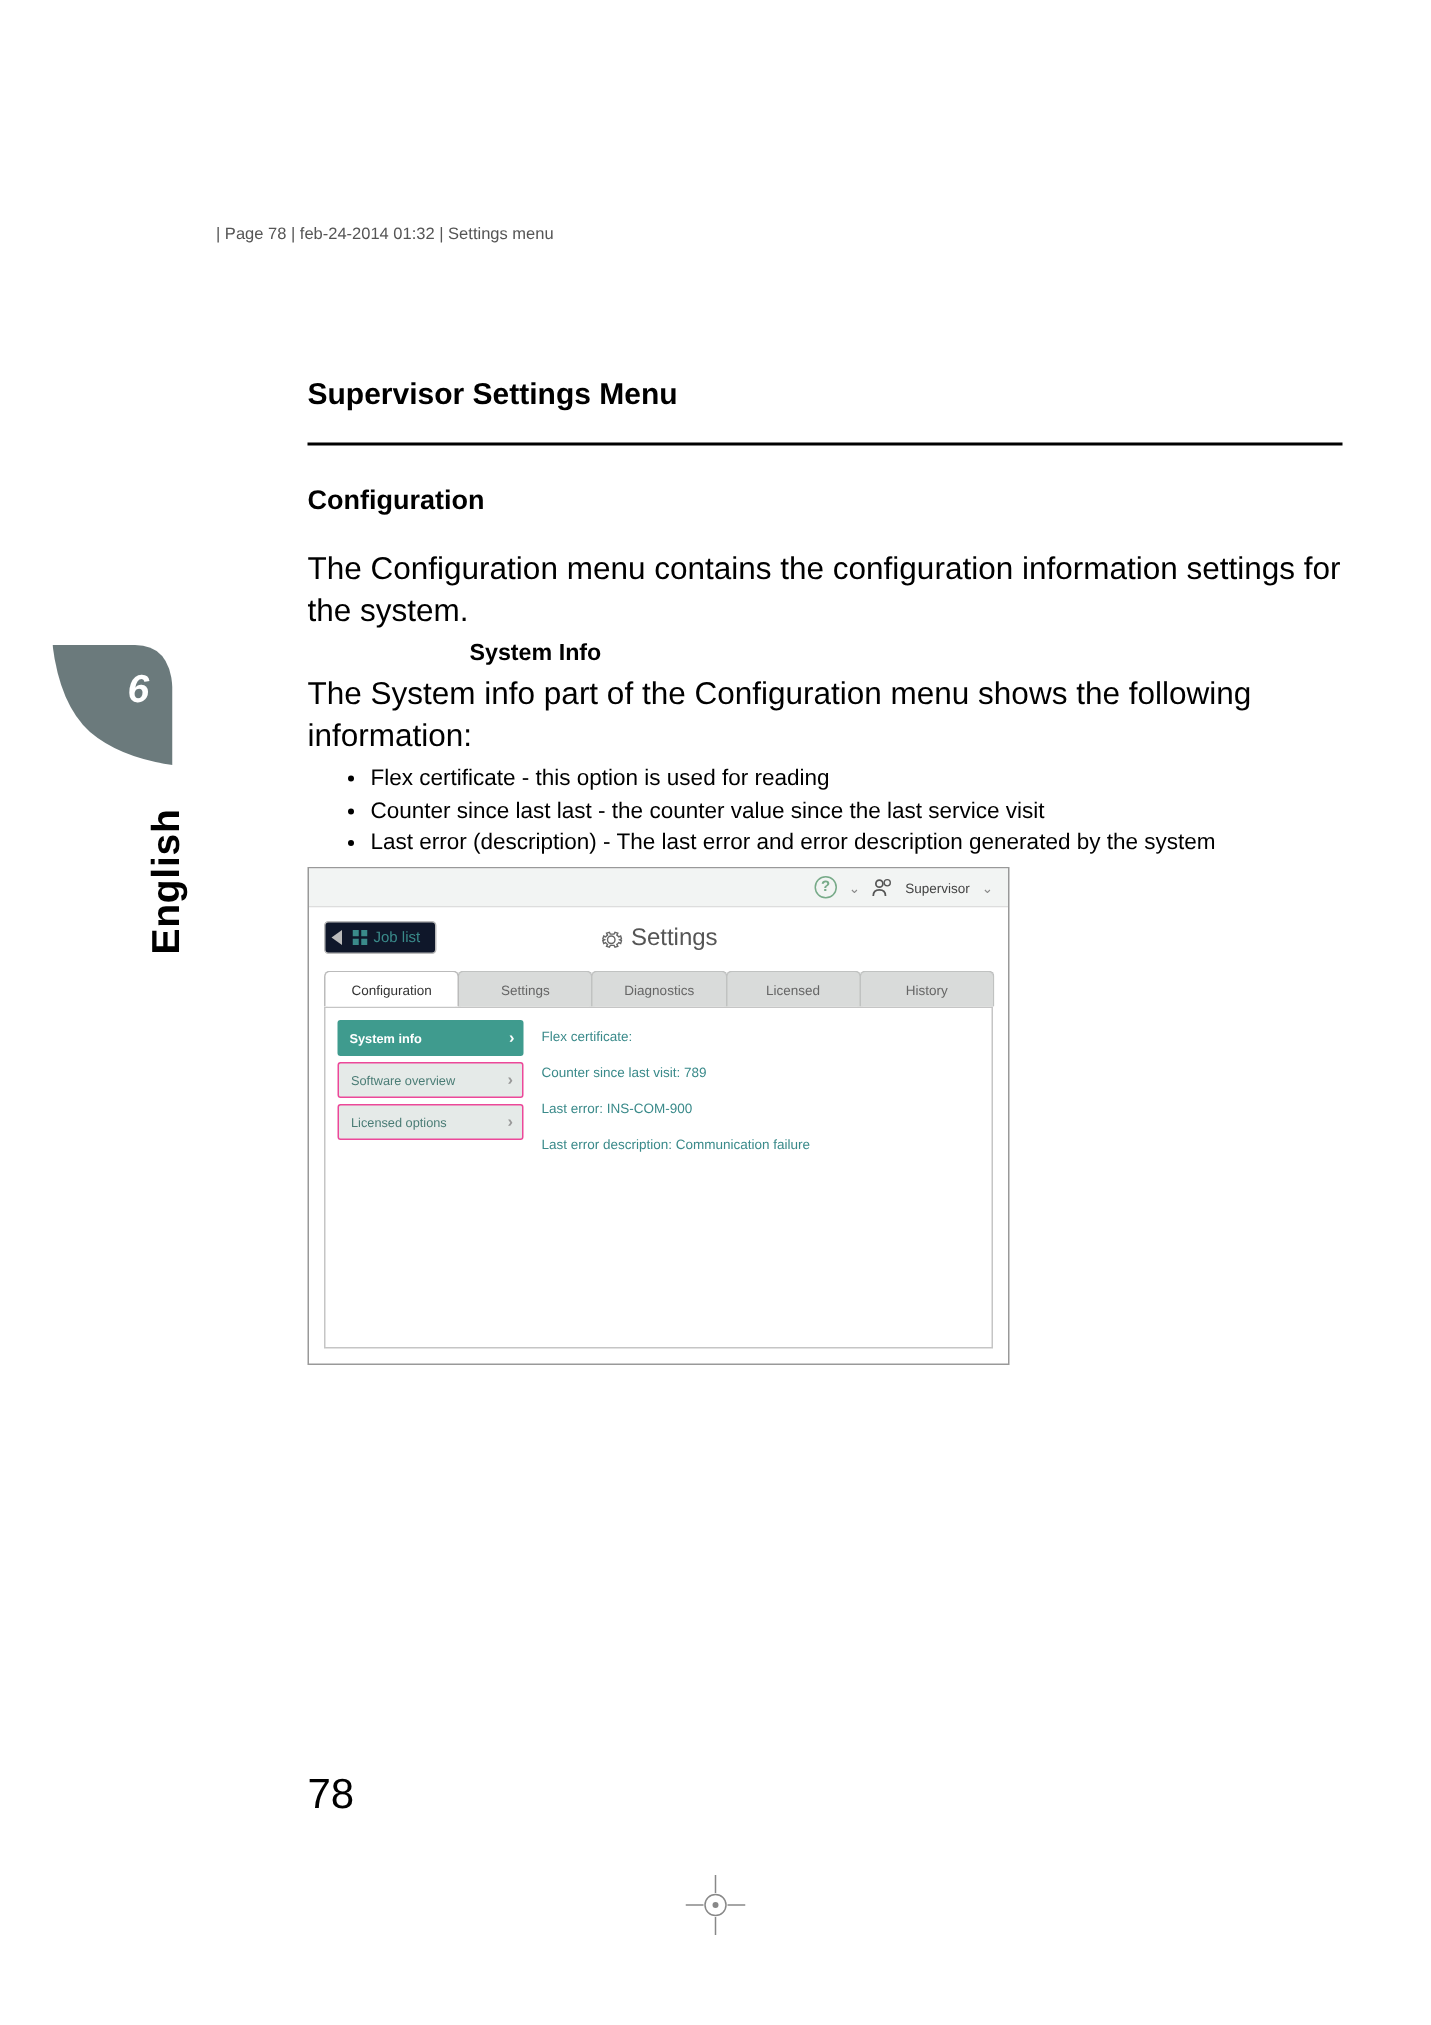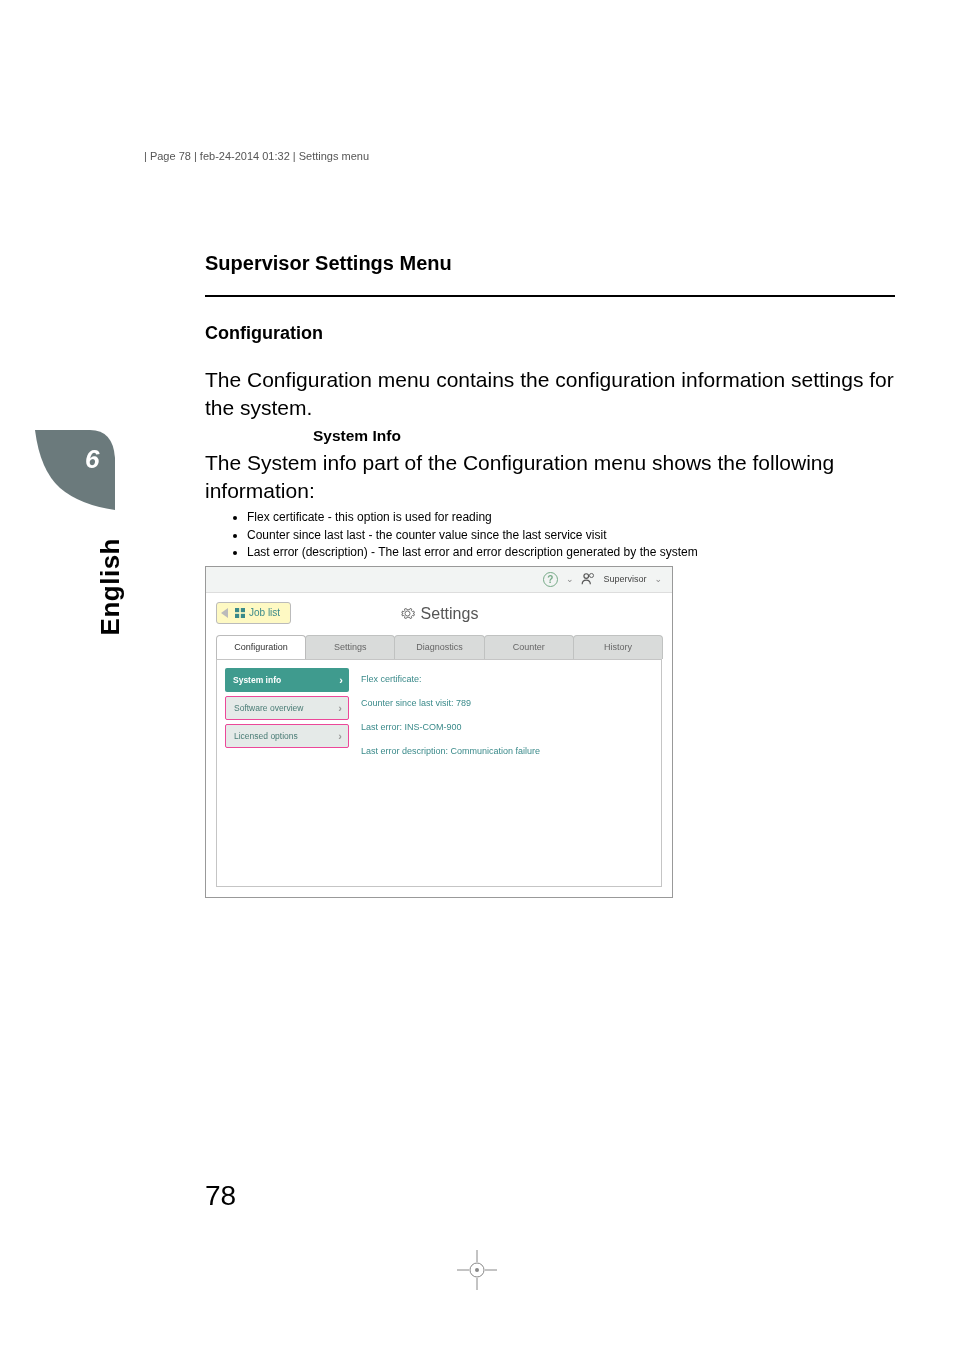--- a/index.html
+++ b/index.html
@@ -49,21 +49,21 @@
       color: #000;
       margin-left: 108px;
       margin-top: 2px;
       margin-bottom: 4px;
     }
     .bullet-list {
       margin-left: 42px;
       list-style: disc;
     }
     .bullet-list li {
-      font-size: 12px;
+      font-size: 15px;
       color: #000;
       margin-bottom: 1px;
       line-height: 1.35;
     }
 
     
     .side-tab {
       position: absolute;
       left: 35px;
       top: 430px;
@@ -128,21 +128,21 @@
       background: #fff;
     }
     .ss-joblist {
       position: absolute;
       left: 10px;
       top: 9px;
       height: 22px;
       padding: 0 10px 0 18px;
       border: 1px solid #bbb;
       border-radius: 3px;
-      background: #fef9c3;
+      background: #0f172a;
       font-size: 10px;
       color: #3a8a8a;
       display: flex;
       align-items: center;
       gap: 4px;
     }
     .ss-joblist::before{
       content:''; position:absolute; left:4px; top:5px; width:0;height:0;
       border-top:5px solid transparent; border-bottom:5px solid transparent; border-right:7px solid #bbb;
     }
@@ -305,21 +305,21 @@
           <path d="M12 8a4 4 0 100 8 4 4 0 000-8zm9 4l2 1-1 3-2-1a8 8 0 01-2 2l1 2-3 1-1-2h-4l-1 2-3-1 1-2a8 8 0 01-2-2l-2 1-1-3 2-1v-0l-2-1 1-3 2 1a8 8 0 012-2l-1-2 3-1 1 2h4l1-2 3 1-1 2a8 8 0 012 2l2-1 1 3-2 1z" fill="none" stroke="#666" stroke-width="1.5"></path>
         </svg>
         <span>Settings</span>
       </div>
     </div>
 
     <div class="ss-tabs">
       <div class="ss-tab active">Configuration</div>
       <div class="ss-tab">Settings</div>
       <div class="ss-tab">Diagnostics</div>
-      <div class="ss-tab">Counter</div>
+      <div class="ss-tab">Licensed</div>
       <div class="ss-tab">History</div>
     </div>
 
     <div class="ss-body">
       <div class="ss-side">
         <div class="ss-side-item active">
           <span>System info</span>
           <span class="ss-side-chev">›</span>
         </div>
         <div class="ss-side-item inactive">

